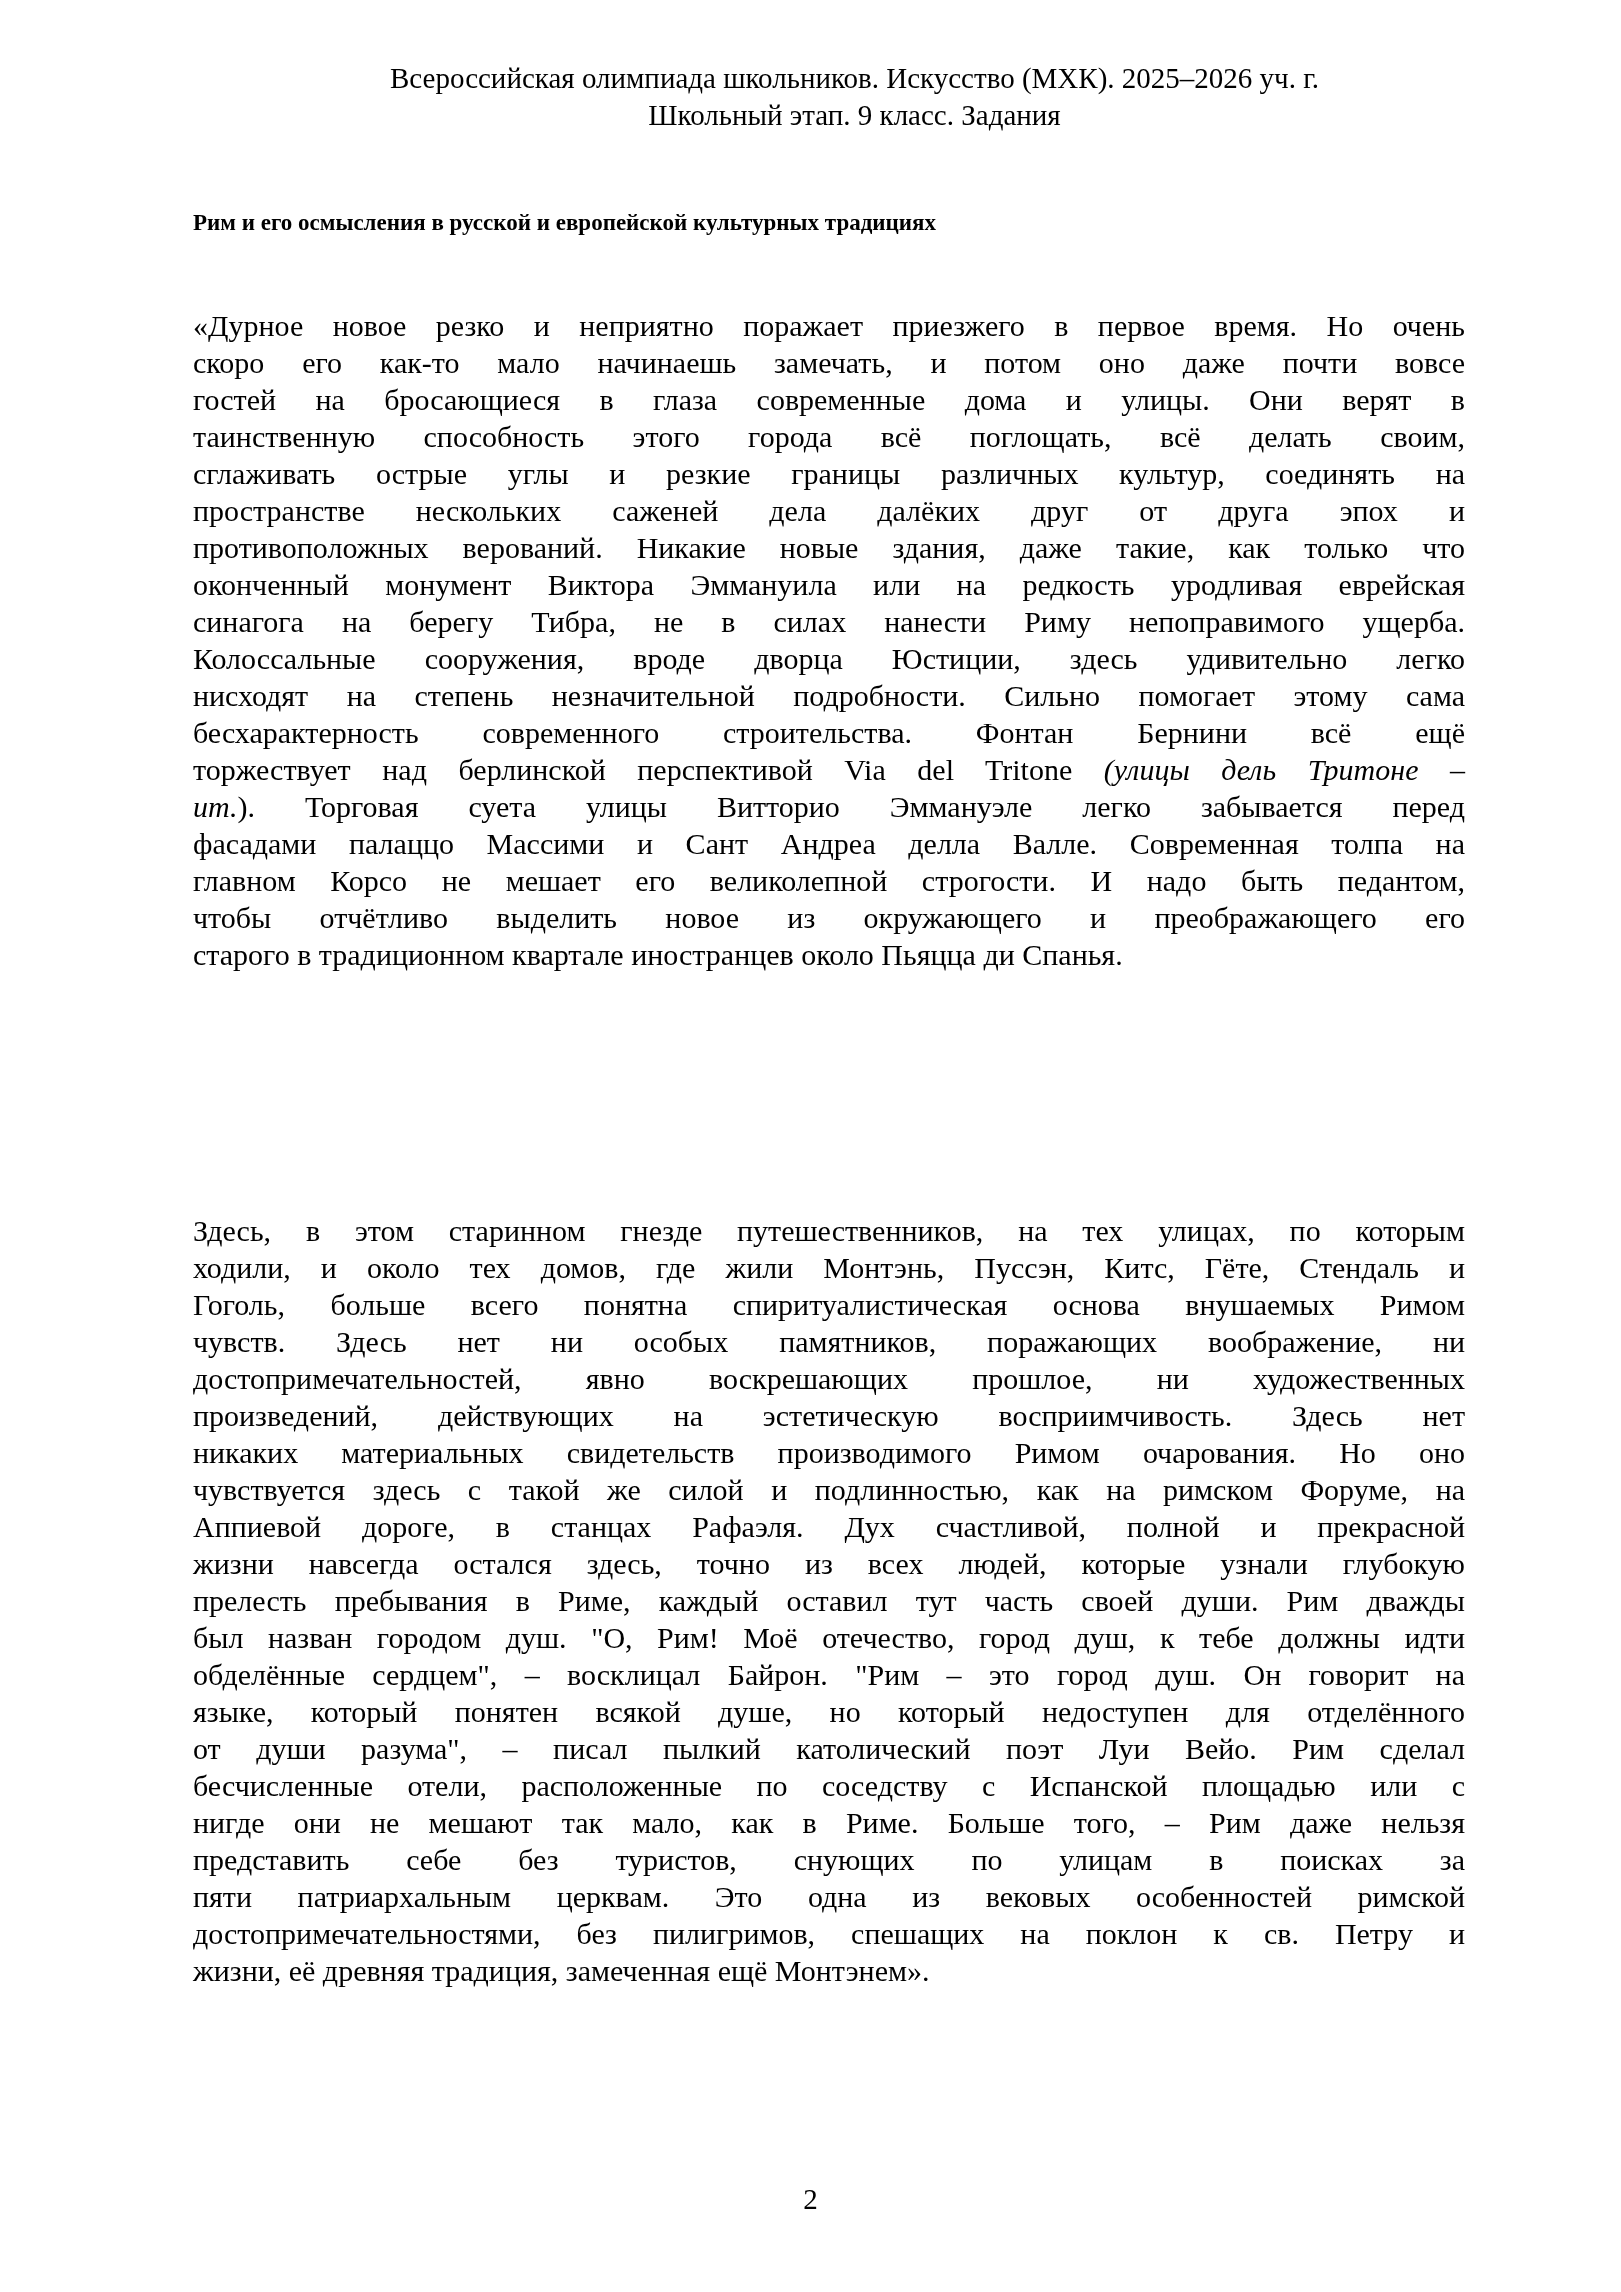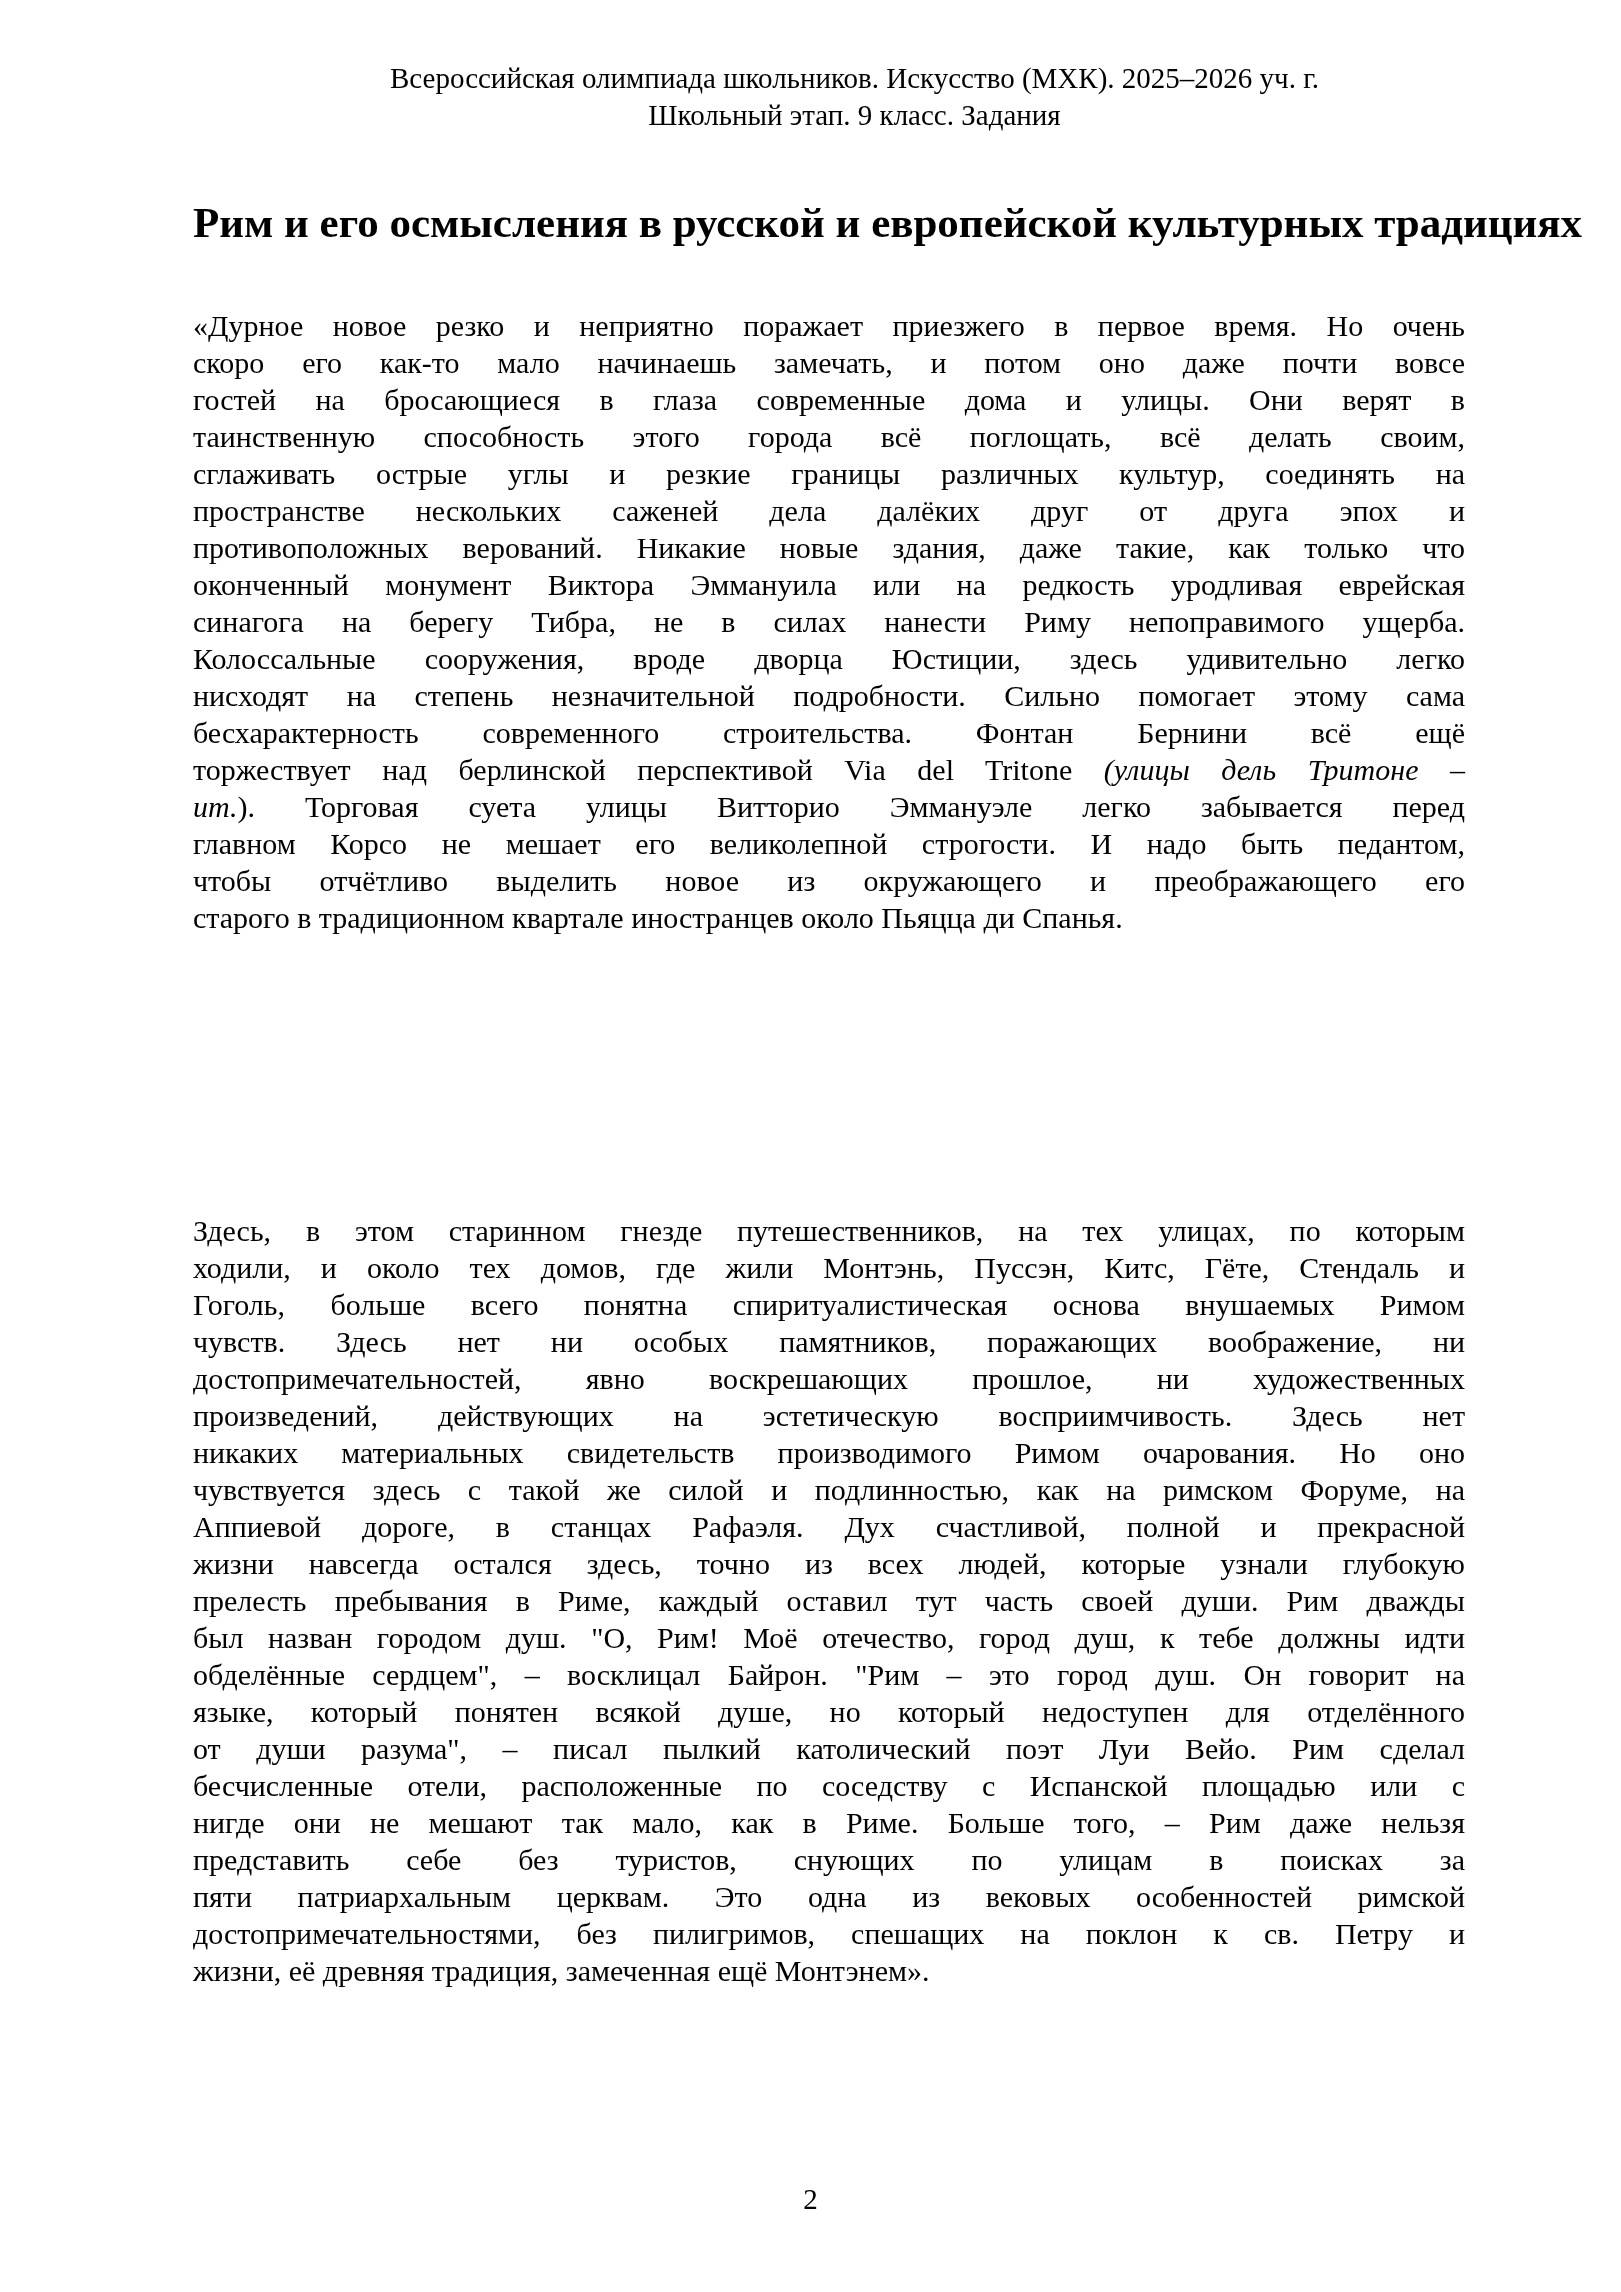--- a/index.html
+++ b/index.html
@@ -7,21 +7,21 @@
     width: 1621px; height: 2293px; position: relative; overflow: hidden;
     font-family: "Liberation Serif", "DejaVu Serif", serif; color: #000;
   }
   .header {
     position: absolute; left: 0; top: 60px; width: 1621px;
     text-align: center; font-size: 29px; line-height: 37px; margin-left: 44px;
   }
   .header div { white-space: nowrap; }
   .title {
     position: absolute; left: 193px; top: 203px; width: 1274px;
-    font-weight: bold; font-size: 43px; line-height: 39px; white-space: nowrap;
+    font-weight: bold; font-size: 23px; line-height: 39px; white-space: nowrap;
   }
   .para {
     position: absolute; left: 193px; width: 1272px;
     font-size: 30px; line-height: 37px; margin-top: 48px;
   }
   .line {
     display: block; text-align: justify; text-align-last: justify;
     white-space: nowrap; height: 37px; overflow: visible;
   }
   .line.last { text-align-last: left; }
@@ -51,20 +51,21 @@
     <div class="line">сглаживать острые углы и резкие границы различных культур, соединять на</div>
     <div class="line">пространстве нескольких саженей дела далёких друг от друга эпох и</div>
     <div class="line">противоположных верований. Никакие новые здания, даже такие, как только что</div>
     <div class="line">оконченный монумент Виктора Эммануила или на редкость уродливая еврейская</div>
     <div class="line">синагога на берегу Тибра, не в силах нанести Риму непоправимого ущерба.</div>
     <div class="line">Колоссальные сооружения, вроде дворца Юстиции, здесь удивительно легко</div>
     <div class="line">нисходят на степень незначительной подробности. Сильно помогает этому сама</div>
     <div class="line">бесхарактерность современного строительства. Фонтан Бернини всё ещё</div>
     <div class="line"><span>торжествует над берлинской перспективой Via del Tritone </span><em>(улицы дель Тритоне –</em></div>
     <div class="line"><em>ит.</em><span>). Торговая суета улицы Витторио Эммануэле легко забывается перед</span></div>
+    <div class="line">фасадами палаццо Массими и Сант Андреа делла Валле. Современная толпа на</div>
     <div class="line">главном Корсо не мешает его великолепной строгости. И надо быть педантом,</div>
     <div class="line">чтобы отчётливо выделить новое из окружающего и преображающего его</div>
     <div class="line last">старого в традиционном квартале иностранцев около Пьяцца ди Спанья.</div>
   </div>
 <div class="para" id="p2">
     <div class="line">Здесь, в этом старинном гнезде путешественников, на тех улицах, по которым</div>
     <div class="line">ходили, и около тех домов, где жили Монтэнь, Пуссэн, Китс, Гёте, Стендаль и</div>
     <div class="line">Гоголь, больше всего понятна спиритуалистическая основа внушаемых Римом</div>
     <div class="line">чувств. Здесь нет ни особых памятников, поражающих воображение, ни</div>
     <div class="line">достопримечательностей, явно воскрешающих прошлое, ни художественных</div>

